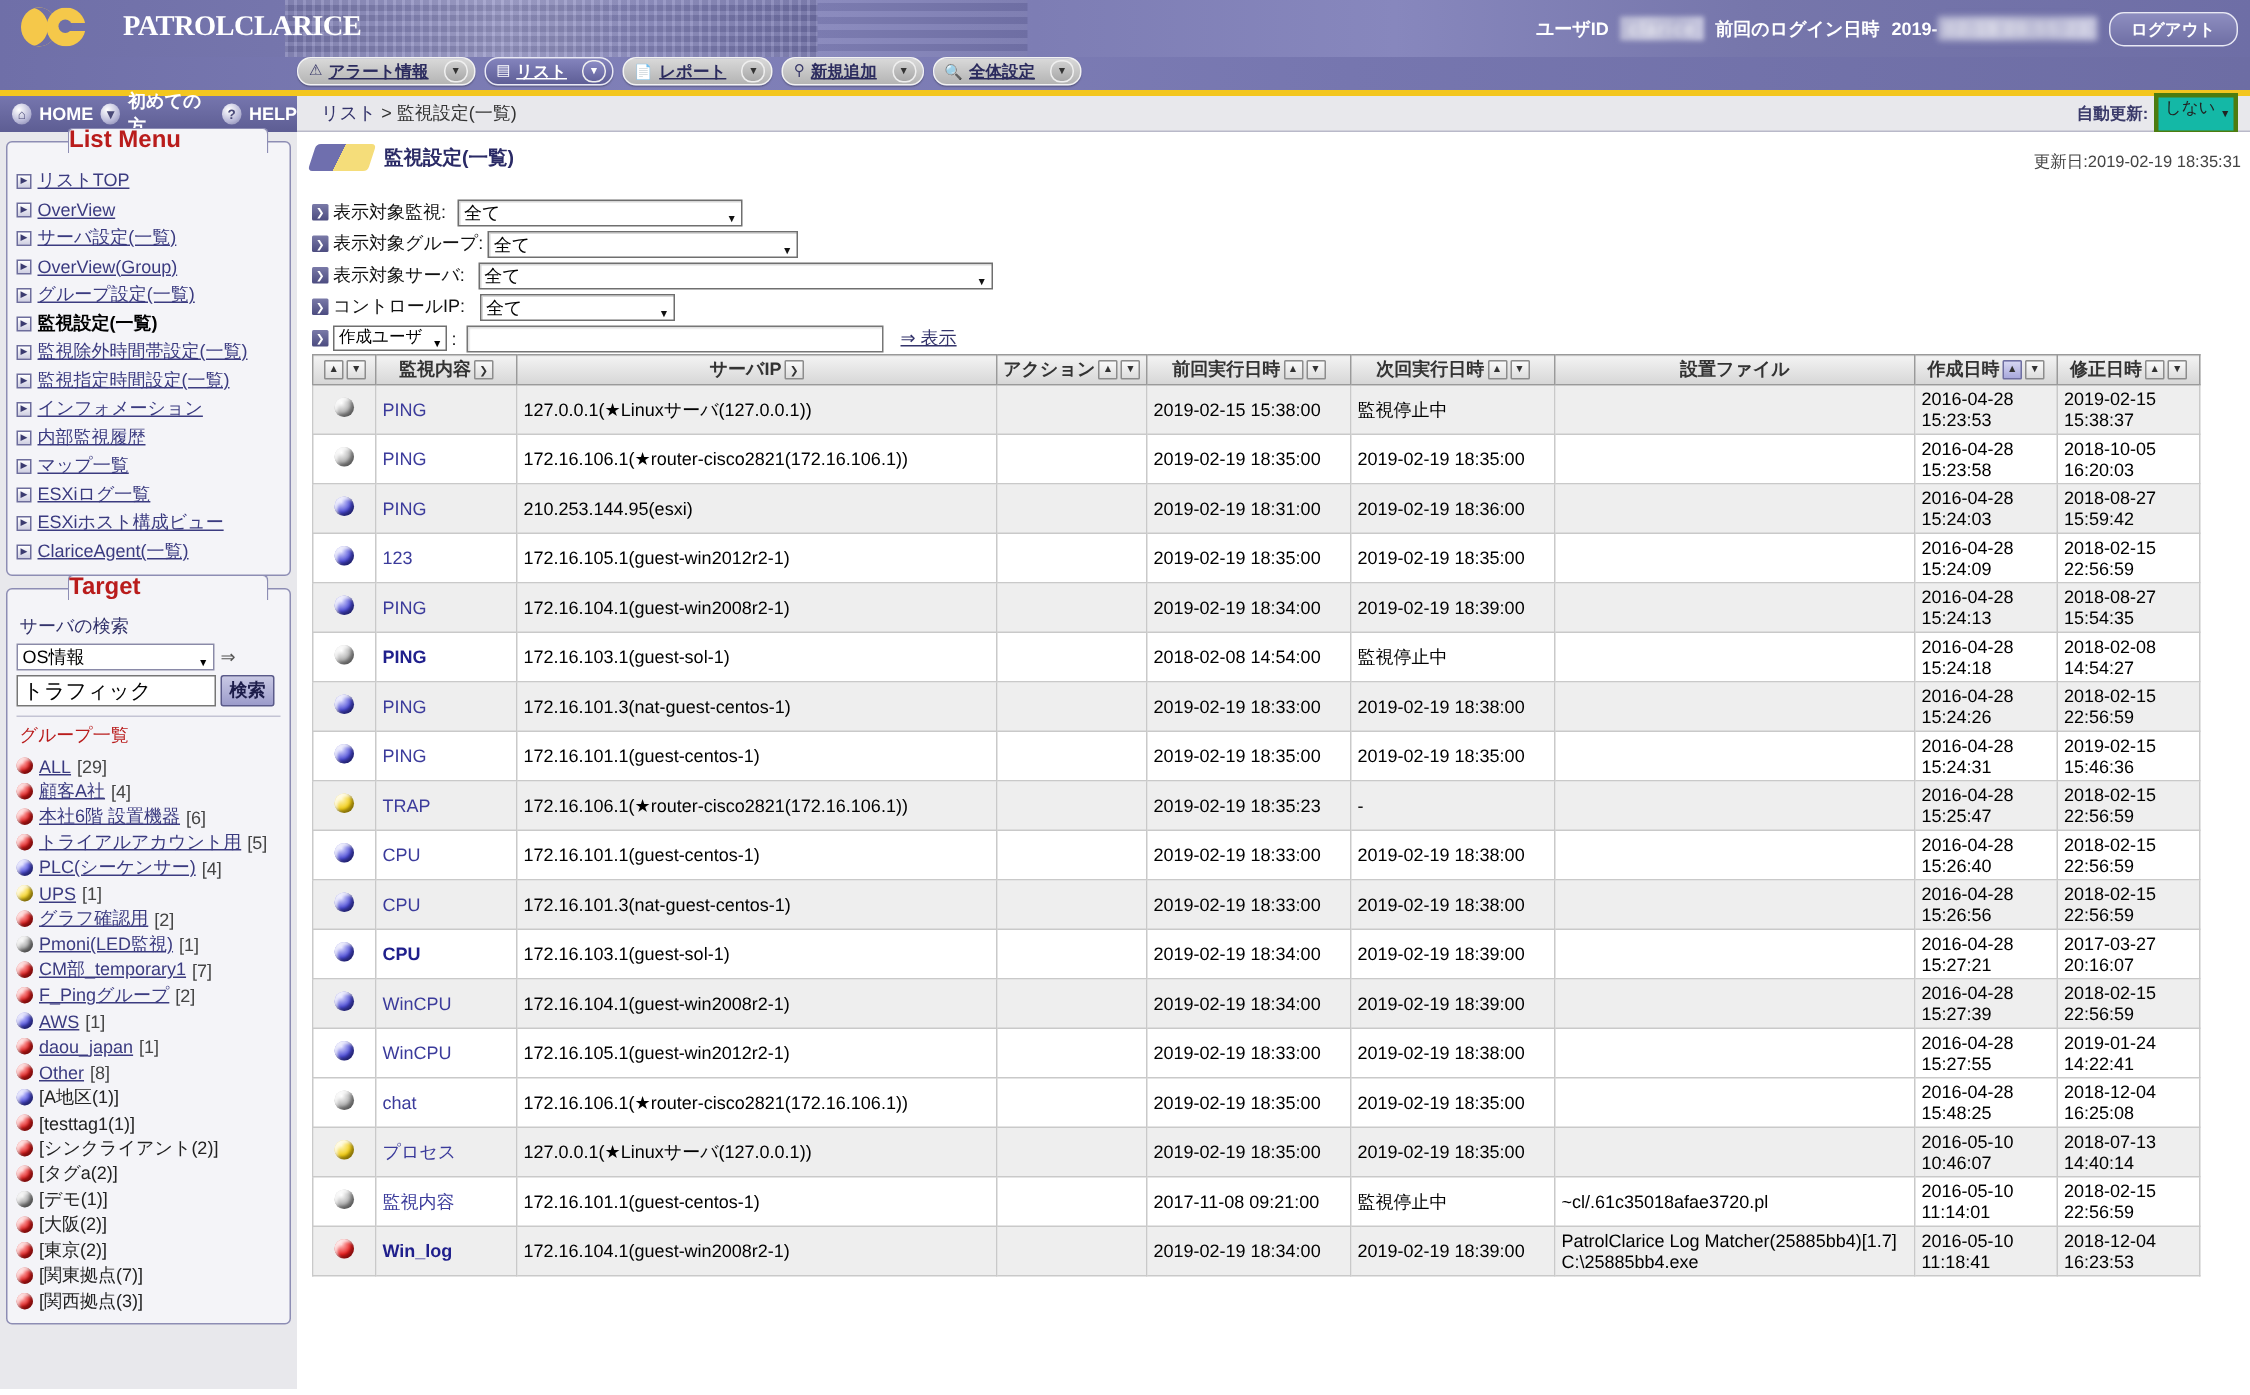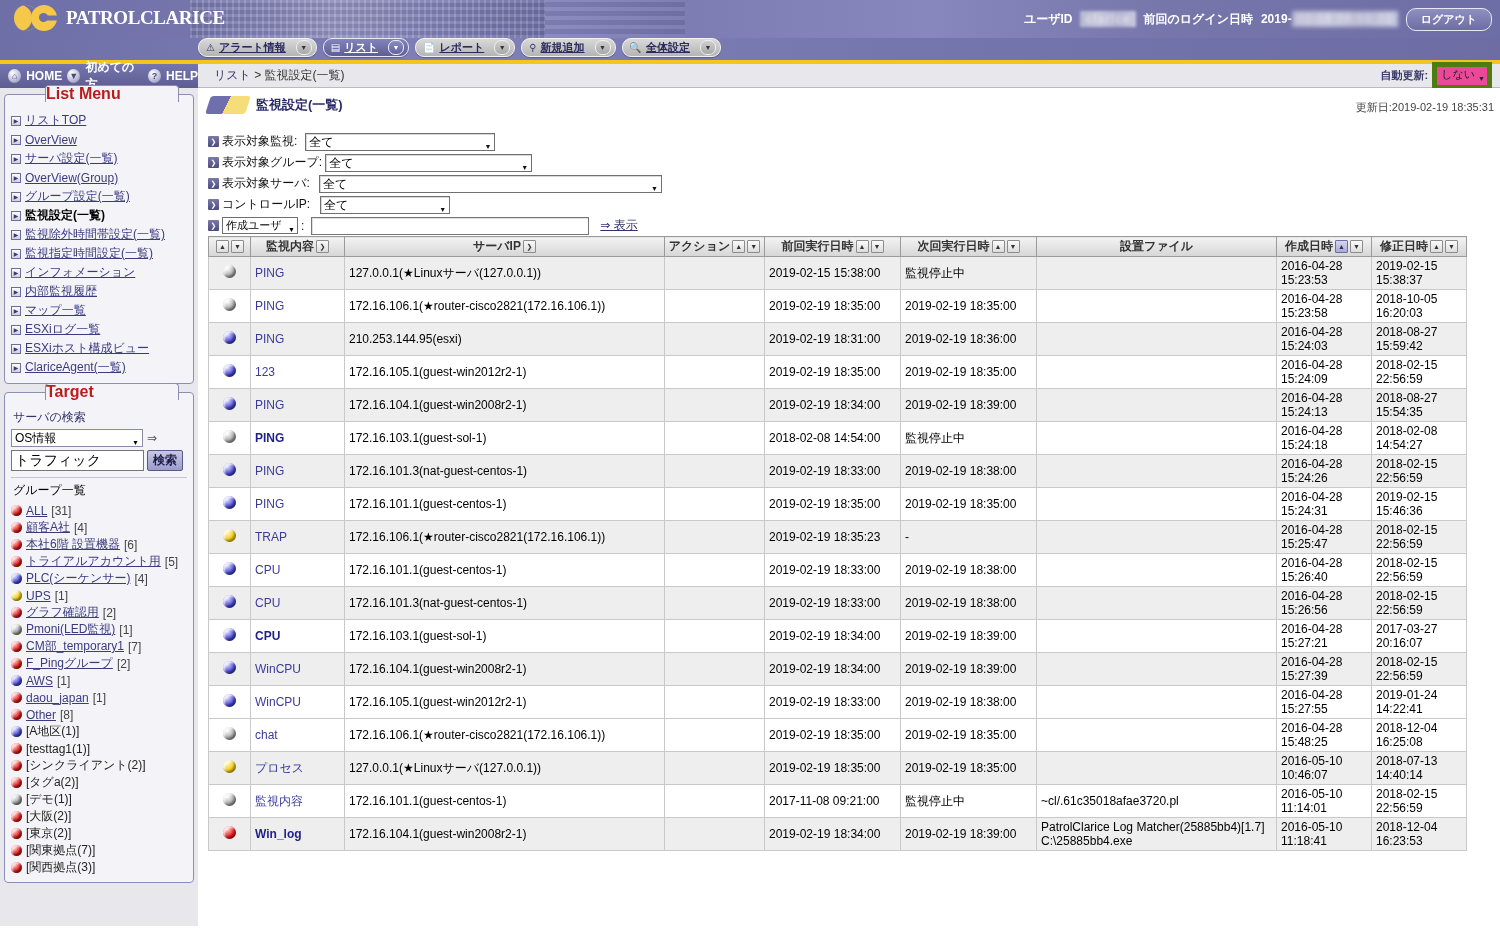--- a/index.html
+++ b/index.html
@@ -28,21 +28,21 @@
       linear-gradient(90deg,#7b7bb2,#9a9ac8 40%,#8585bb 70%,#7272ab);
     opacity: .95;
   }
   #banner .serverpic2 {
     position: absolute; left: 545px; top: 0; width: 140px; height: 38px;
     background: repeating-linear-gradient(0deg, rgba(255,255,255,.08) 0 4px, rgba(0,0,0,.05) 4px 9px),
                 linear-gradient(90deg,#8282b9,#7474ac);
   }
   #logo {
     position: absolute; left: 14px; top: 4px;
-    display: flex; align-items: center; gap: 4px;
+    display: flex; align-items: center; gap: 20px;
   }
   #logo .mark { width: 48px; height: 28px; position: relative; }
   #logo .mark .d {
     position:absolute; left:0; top:1px; width: 24px; height: 26px;
     border-radius: 50% 50% 50% 50%/50% 50% 50% 50%;
     background: #f5c84a;
     box-shadow: inset -6px 0 0 0 #6f6fa8;
   }
   #logo .mark .c {
     position:absolute; left:17px; top:1px; width: 26px; height: 26px;
@@ -129,21 +129,21 @@
   #subbar .right {
     flex:1; height:24px; background:#e8e8ec;
     display:flex; align-items:center; justify-content:space-between;
     padding: 0 8px 0 16px;
     border-bottom: 1px solid #b9b9c9;
   }
   #breadcrumb { font-size:12px; color:#333; }
   #breadcrumb a { color:#33336b; }
   #autorefresh { font-size:11px; color:#3a3a6a; font-weight:bold; display:flex; align-items:center; gap:4px;}
   #autorefresh .sel {
-    border:5px solid #4d7c0f; background:#ec4899; padding:0 12px 0 4px; position:relative;
+    border:3px solid #4d7c0f; background:#14b8a6; padding:0 12px 0 4px; position:relative;
     font-weight:normal; color:#222; height:28px; line-height:15px; min-width:54px;
   }
   #autorefresh .sel .ar { position:absolute; right:2px; top:4px; font-size:7px; }
 
   
   #body { display:flex; height: 838px; }
 
   
   #sidebar { width: 198px; background:#e8e8ec; padding: 6px 4px 0 4px; }
   .panel {
@@ -181,21 +181,21 @@
   .search-input {
     width: 133px; height: 21px; border:1px solid #767676; background:#fff;
     font-size:14px; padding:0 3px; font-family:"Liberation Sans",sans-serif;
   }
   .search-btn {
     height: 21px; border:1px solid #5a5a8a; border-radius:2px;
     background: linear-gradient(#c8c8e4,#9c9ccb);
     color:#1c1c4a; font-weight:bold; font-size:12px; padding: 0 5px; cursor:pointer;
   }
   .hr-soft { border-top:1px solid #c3c3d4; margin: 6px 0 4px 0; }
-  .group-title { font-size:12px; color:#000000; margin: 0 0 3px 2px; }
+  .group-title { font-size:12px; color:#b91c1c; margin: 0 0 3px 2px; }
   .group-item { display:flex; align-items:center; gap:4px; height:17px; font-size:12px; }
   .led {
     width:11px;height:11px;border-radius:50%;flex:0 0 11px;
     box-shadow: inset -2px -2px 2px rgba(0,0,0,.35), inset 2px 2px 2px rgba(255,255,255,.75);
   }
   .led.red   { background: radial-gradient(circle at 35% 30%, #ffb2b2, #e01b1b 55%, #8c0606); }
   .led.blue  { background: radial-gradient(circle at 35% 30%, #c9c9ff, #4b4bd8 55%, #16166e); }
   .led.yellow{ background: radial-gradient(circle at 35% 30%, #fff2b0, #f3d01a 55%, #8a7303); }
   .led.gray  { background: radial-gradient(circle at 35% 30%, #f0f0f0, #9b9b9b 55%, #4f4f4f); }
   .group-item a { color:#3b3b80; text-decoration:underline; cursor:pointer; }
@@ -440,21 +440,21 @@
         <div class="search-row">
           <input class="search-input" value="トラフィック" style="">
           <button class="search-btn">検索</button>
         </div>
         <div class="hr-soft"></div>
         <div class="group-title">グループ一覧</div>
         <div id="group-items">
             <div class="group-item">
               <span class="led red"></span>
               <a>ALL</a>
-              <span class="cnt">[31]</span>
+              <span class="cnt">[29]</span>
             </div>
             <div class="group-item">
               <span class="led red"></span>
               <a>顧客A社</a>
               <span class="cnt">[4]</span>
             </div>
             <div class="group-item">
               <span class="led red"></span>
               <a>本社6階 設置機器</a>
               <span class="cnt">[6]</span>

